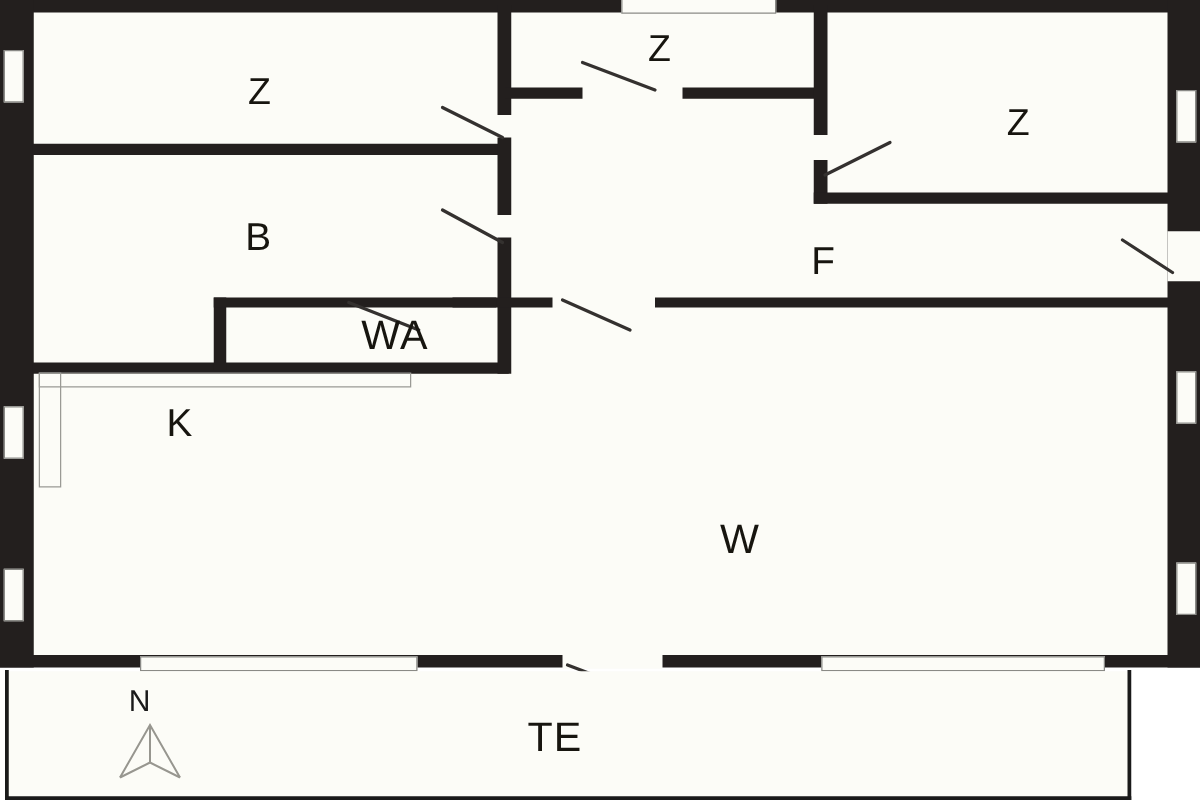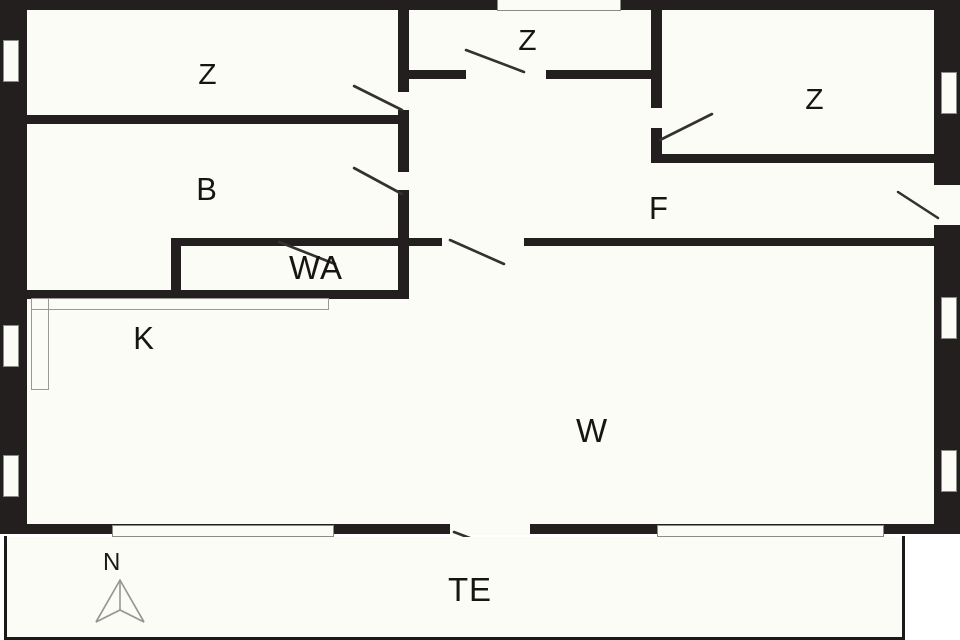--- a/index.html
+++ b/index.html
@@ -185,15 +185,15 @@
   </div>
 
   <div class="label sz" style="left:208px; top:74px;">Z</div>
   <div class="label md" style="left:207px; top:190px;">B</div>
   <div class="label lg" style="left:296px; top:268px;margin-left:20px;">WA</div>
   <div class="label md" style="left:144px; top:339px;">K</div>
   <div class="label lg" style="left:592px; top:431px;">W</div>
   <div class="label sz" style="left:528px; top:40px;">Z</div>
   <div class="label sz" style="left:815px; top:99px;">Z</div>
   <div class="label md" style="left:659px; top:209px;">F</div>
-  <div class="label lg" style="left:470px; top:590px;">TE</div>
+  <div class="label lg" style="left:444px; top:590px;">TE</div>
 
 </div>
 
 </body></html>

